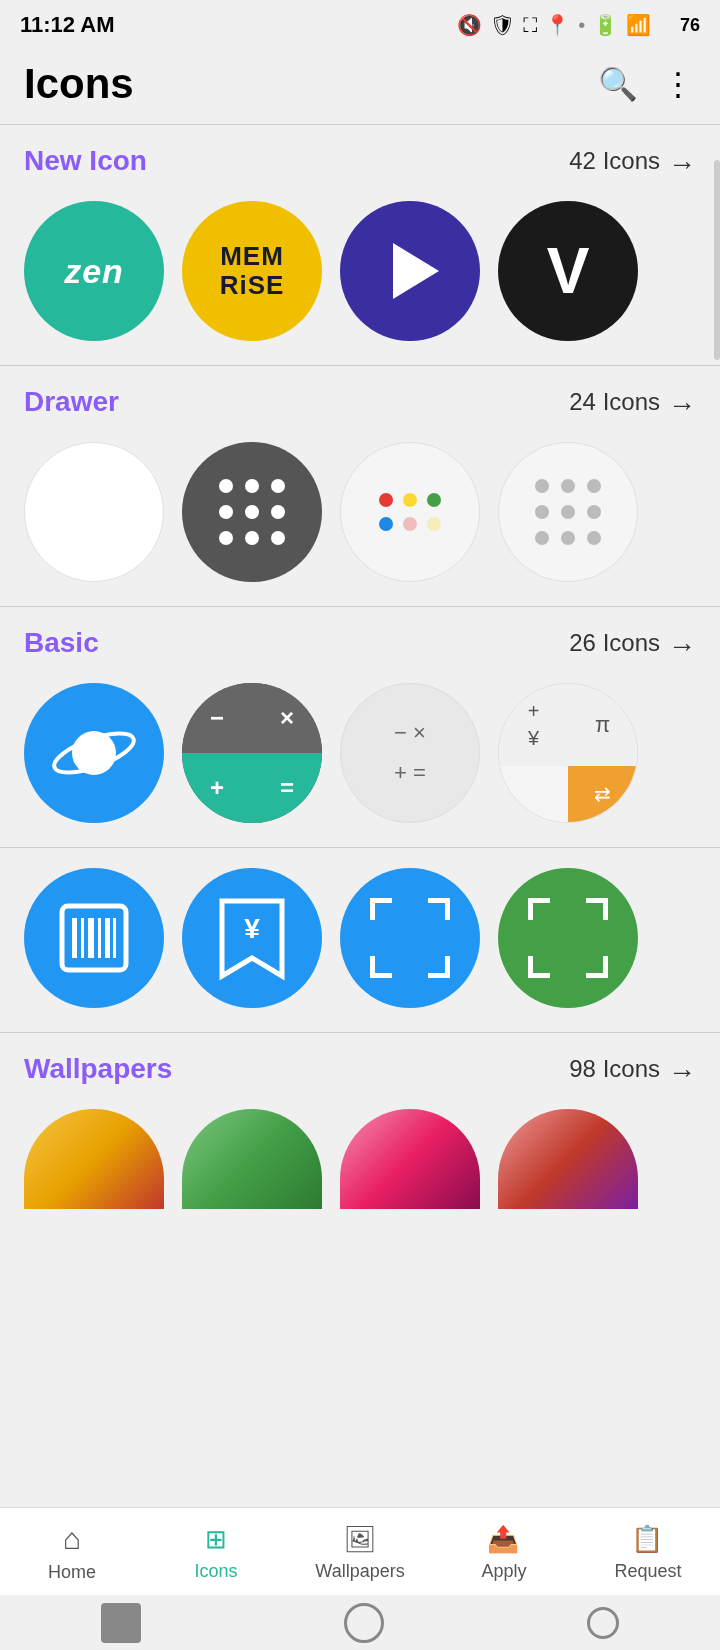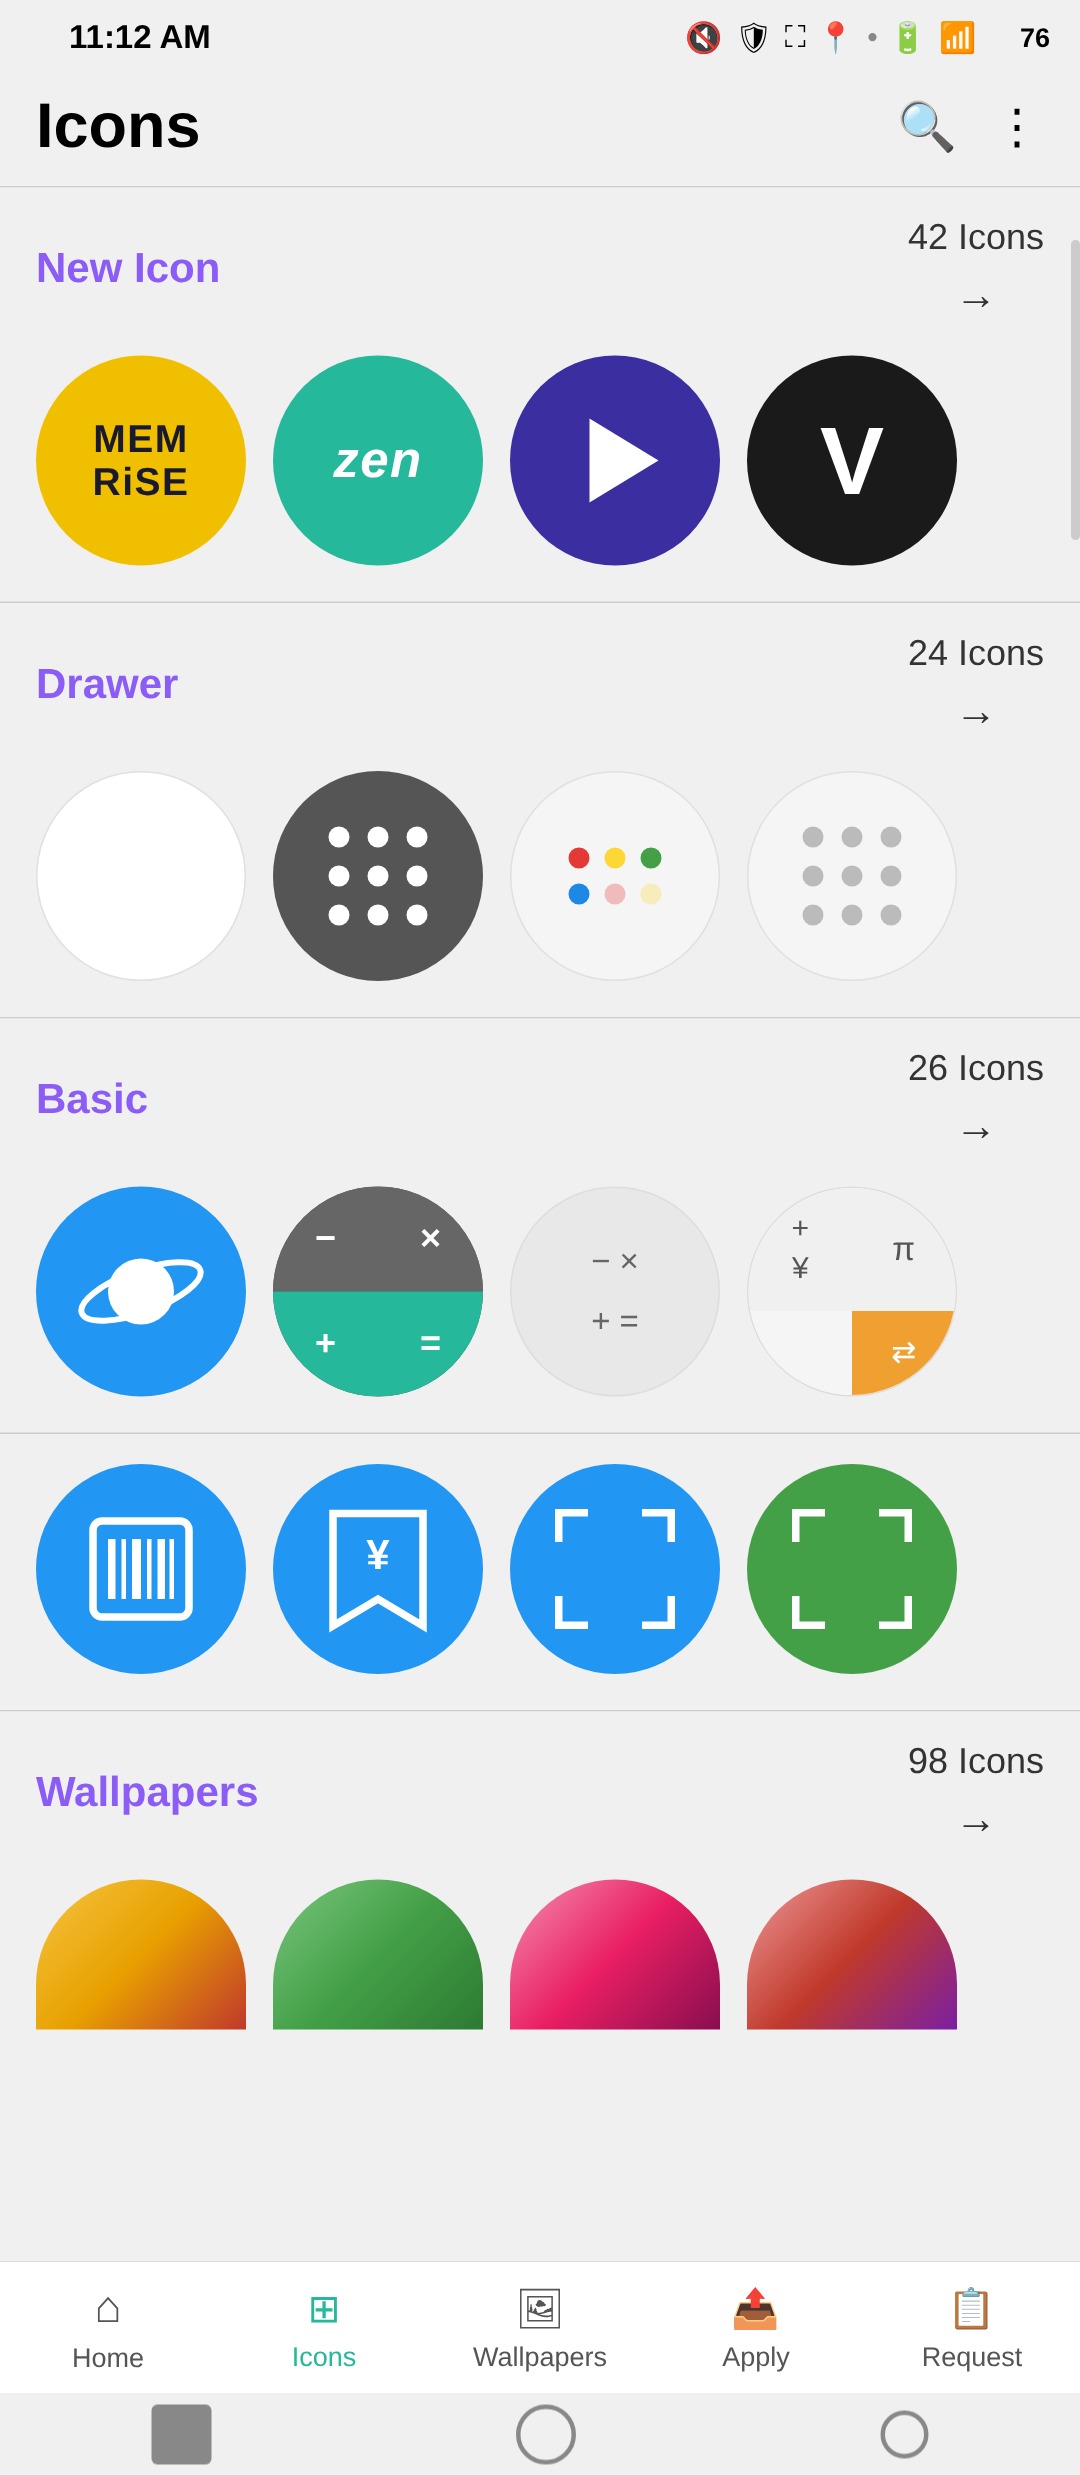--- a/index.html
+++ b/index.html
@@ -18,21 +18,20 @@
       padding: 10px 20px;
       display: flex;
       justify-content: space-between;
       align-items: center;
       height: 50px;
     }
     .status-left {
       font-size: 22px;
       font-weight: bold;
       color: #000;
-      margin-left: 26px;
     }
     .status-right {
       display: flex;
       align-items: center;
       gap: 8px;
     }
 
     
     .header {
       background: #f0f0f0;
@@ -80,21 +79,20 @@
       font-weight: 600;
       color: #8b5cf6;
     }
     .section-count {
       display: flex;
       align-items: center;
       gap: 8px;
       font-size: 24px;
       color: #333;
       cursor: pointer;
-      flex-direction: column;
     }
     .section-arrow {
       font-size: 28px;
       color: #333;
     }
 
     
     .icons-row {
       display: flex;
       gap: 18px;
@@ -313,26 +311,26 @@
 <div class="section">
   <div class="section-header">
     <span class="section-title">New Icon</span>
     <div class="section-count">
       <span>42 Icons</span>
       <span class="section-arrow">→</span>
     </div>
   </div>
   <div class="icons-row">
 
+    <div class="icon-circle icon-zen">
+      <span class="icon-zen-text">zen</span>
+    </div>
+
     <div class="icon-circle icon-memrise">
       <span class="icon-memrise-text">MEM<br>RiSE</span>
-    </div>
-
-    <div class="icon-circle icon-zen">
-      <span class="icon-zen-text">zen</span>
     </div>
 
     <div class="icon-circle icon-play">
       <div class="icon-play-inner"></div>
     </div>
 
     <div class="icon-circle icon-vanced">
       <span style="color:white; font-size:64px; font-weight:900;">V</span>
     </div>
   </div>

